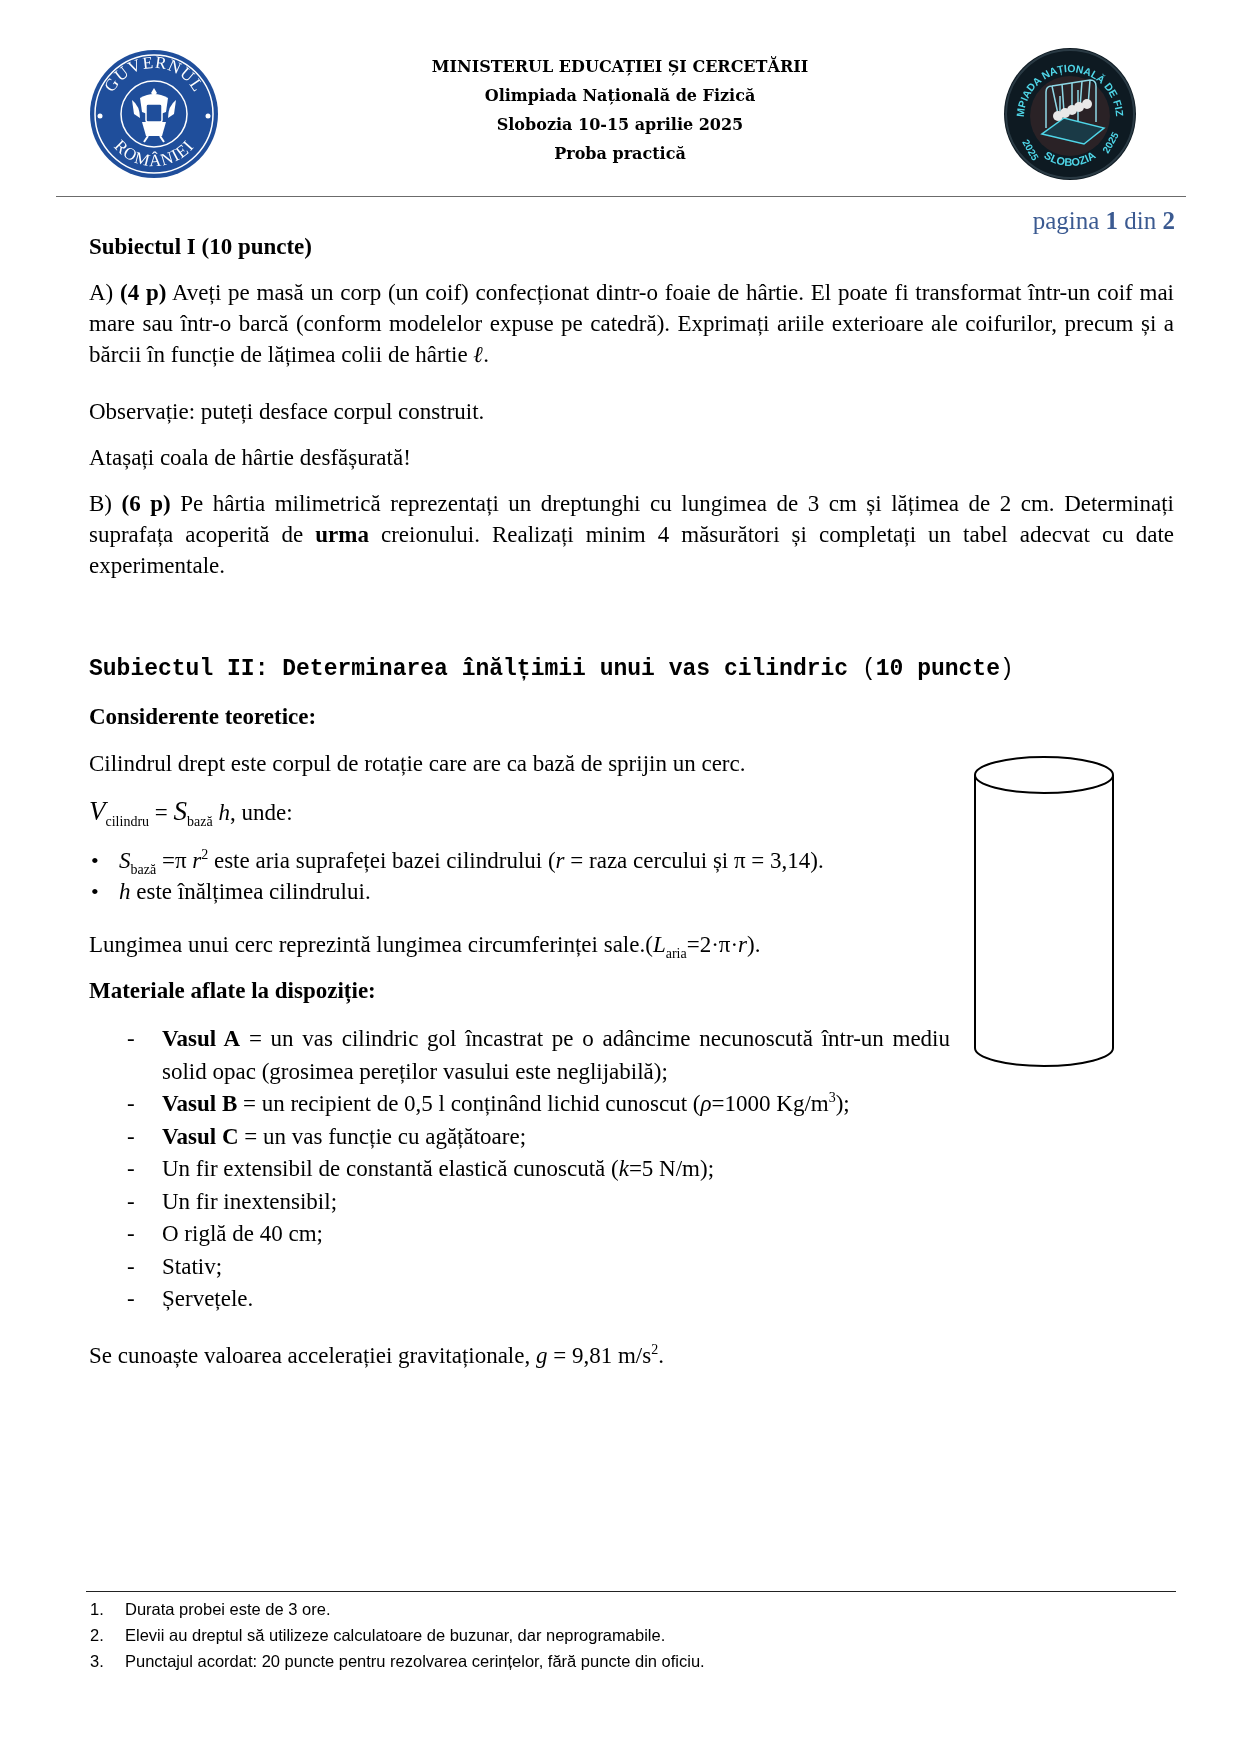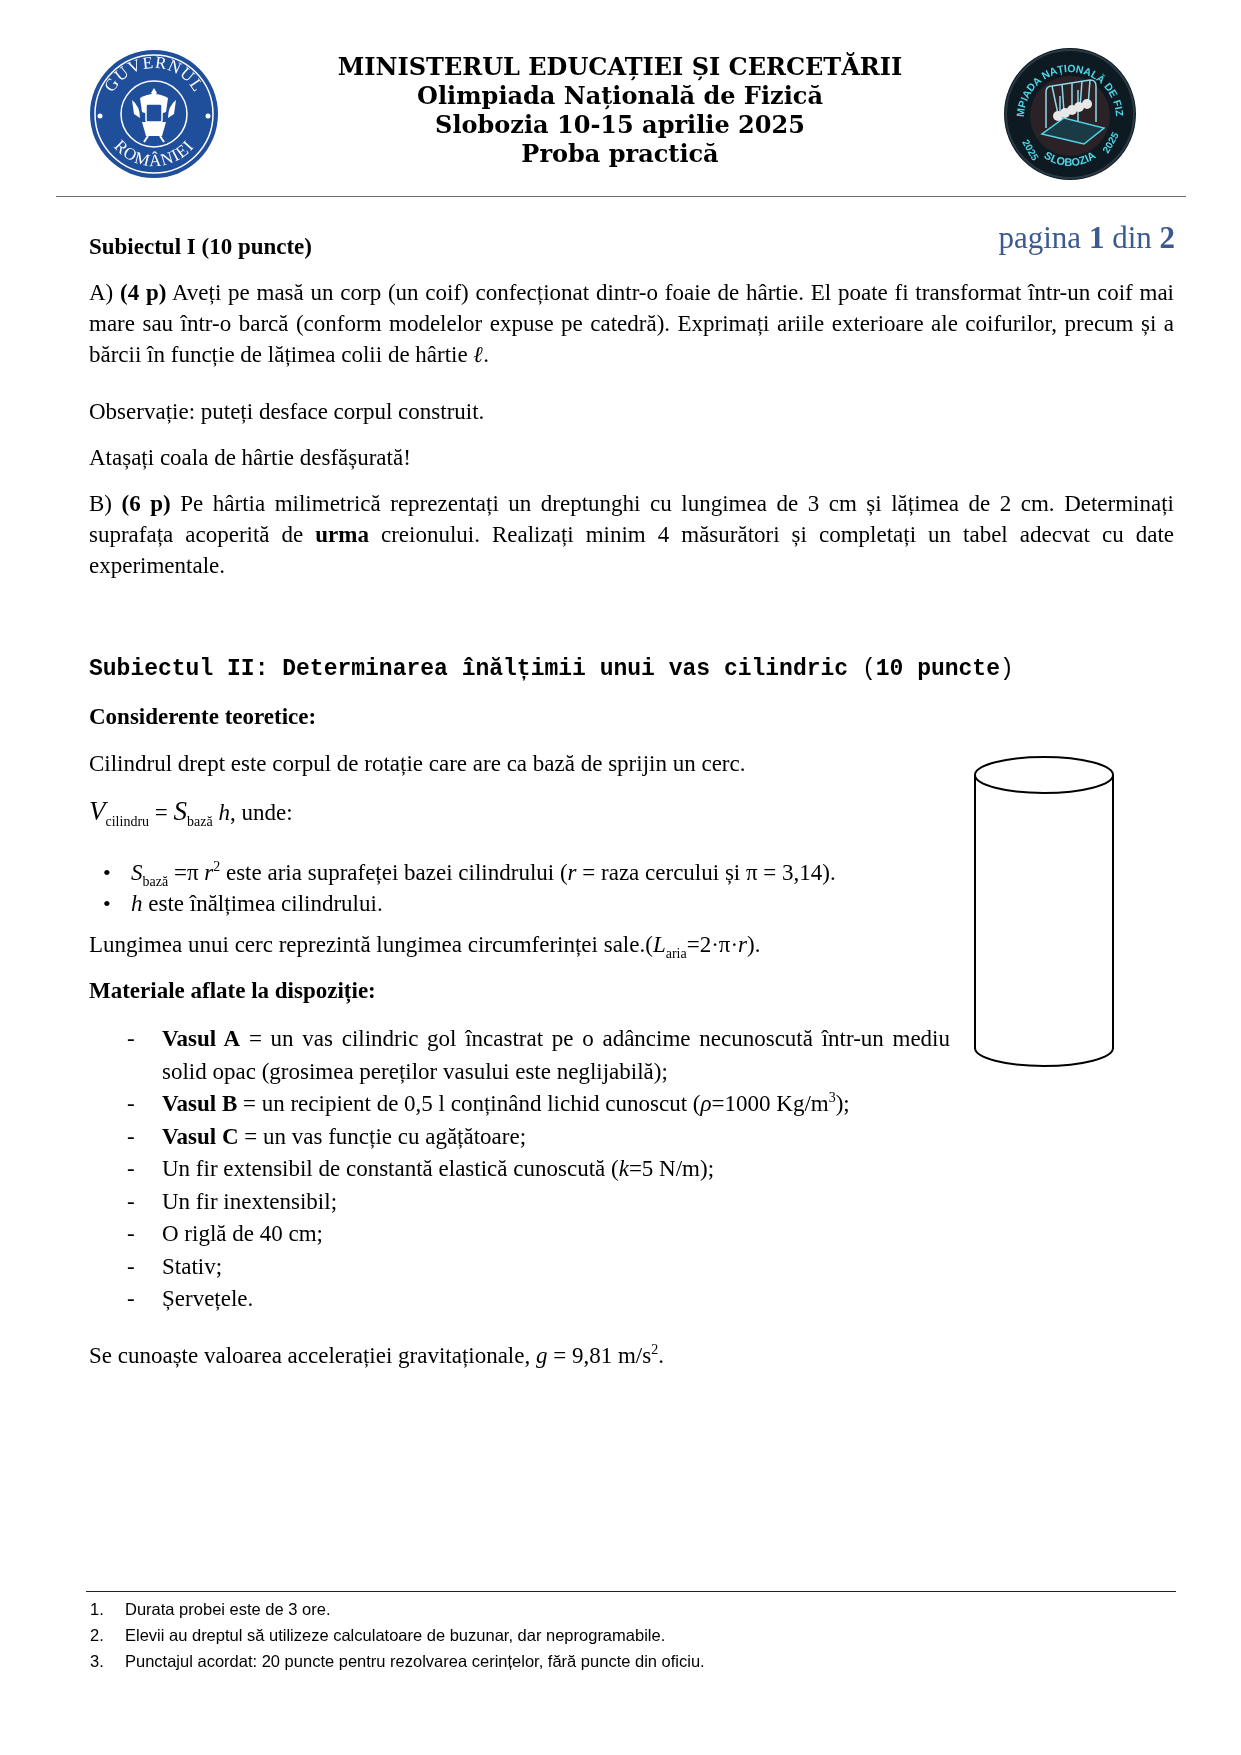--- a/index.html
+++ b/index.html
@@ -6,36 +6,36 @@
   body {
     width: 1241px; height: 1755px; position: relative; overflow: hidden;
     font-family: "Liberation Serif", serif; color: #000;
   }
   .abs { position: absolute; }
   
   .logo-left { left: 88px; top: 48px; width: 132px; height: 132px; }
   .logo-right { left: 1002px; top: 46px; width: 136px; height: 136px; }
   .header-block {
     left: 300px; top: 52px; width: 640px; text-align: center;
-    font-family: "DejaVu Serif", serif; font-weight: bold; font-size: 24px; line-height: 29px;
+    font-family: "DejaVu Serif", serif; font-weight: bold; font-size: 16px; line-height: 29px;
   }
   .header-rule { left: 56px; top: 196px; width: 1130px; height: 0; border-top: 1.5px solid #6b6b6b; }
   .page-num {
-    right: 66px; top: 207px; font-size: 31px; color: #3b5a91; margin-top: 13px;
+    right: 66px; top: 207px; font-size: 25px; color: #3b5a91;
   }
   .page-num b { font-weight: bold; }
 
   .txt { font-size: 23px; line-height: 31px; }
   .justify { text-align: justify; }
   .block { left: 89px; width: 1085px; }
   .b { font-weight: bold; }
   .i { font-style: italic; }
   sub, sup { font-size: 14px; line-height: 0; }
 
-  ul.bullets { list-style: none; margin: 12px; padding: 0; }
+  ul.bullets { list-style: none; margin: 0; padding: 0; }
   ul.bullets li { position: relative; padding-left: 30px; }
   ul.bullets li::before { content: "•"; position: absolute; left: 2px; top: 0; font-size: 22px; }
 
   ul.dash { list-style: none; margin: 0; padding: 0; }
   ul.dash li { position: relative; padding-left: 73px; line-height: 32.5px; }
   ul.dash li .dash-mark { position: absolute; left: 38px; top: 0; }
 
   .footer-rule { left: 86px; top: 1591px; width: 1090px; height: 0; border-top: 1.5px solid #222; }
   .footnotes {
     left: 90px; top: 1596px; font-family: "Liberation Sans", sans-serif; font-size: 16.5px; line-height: 26px;

